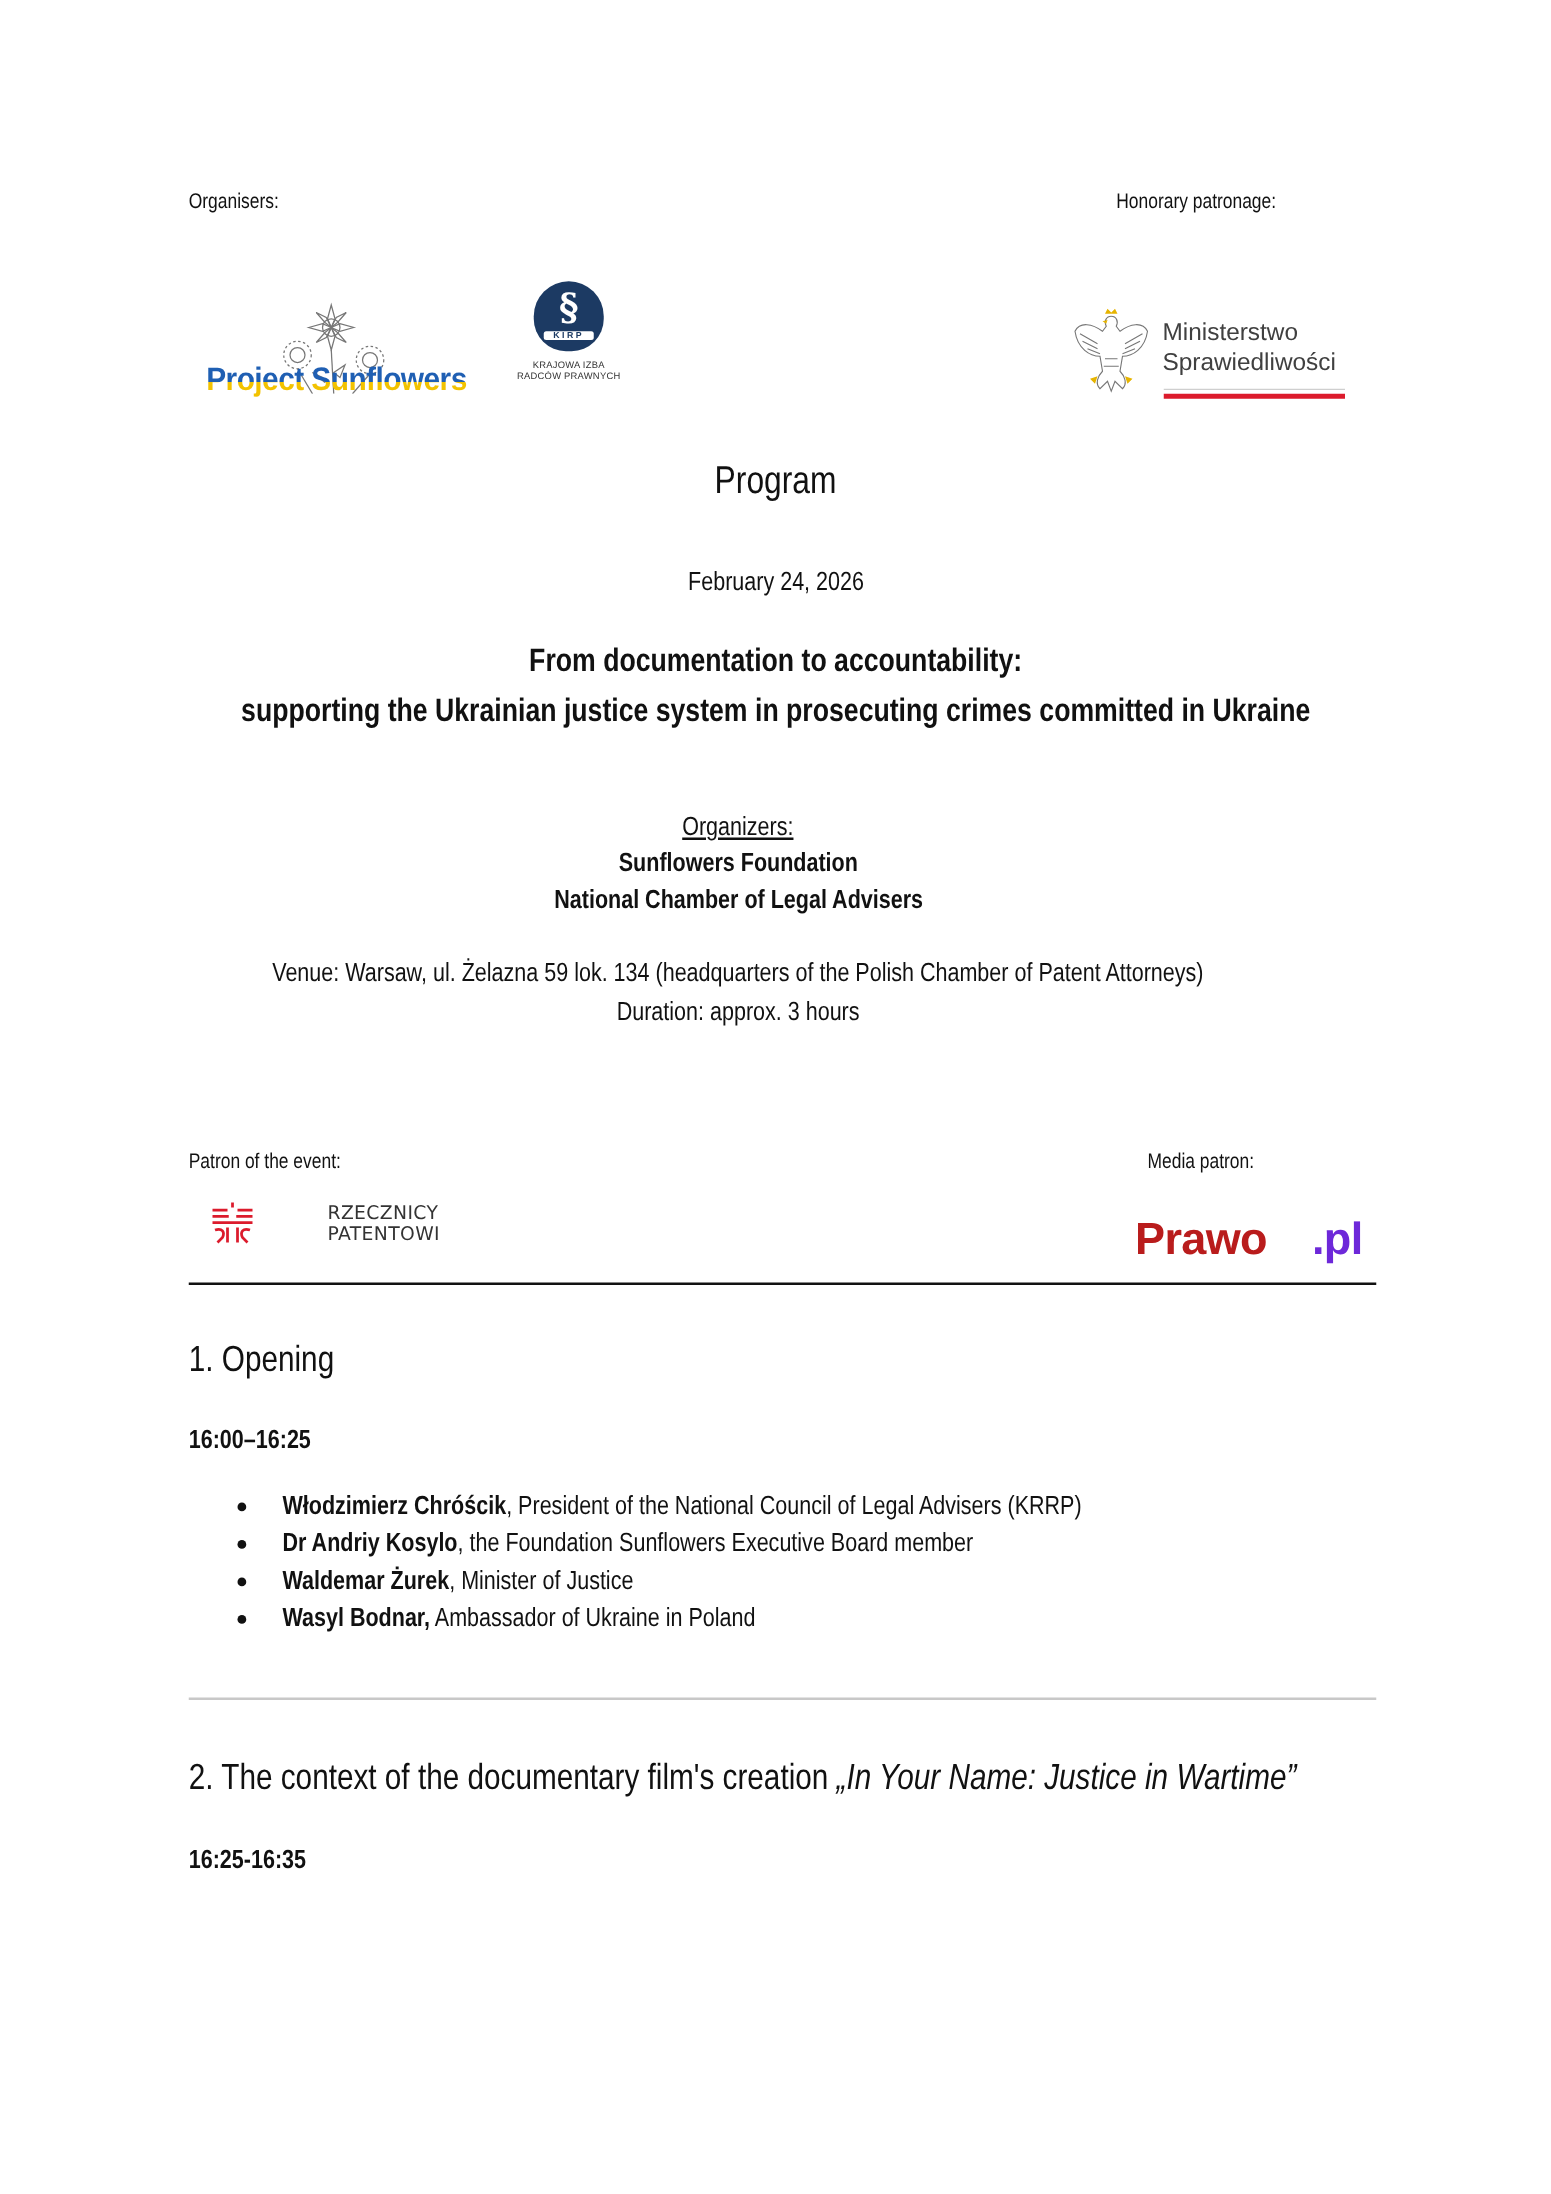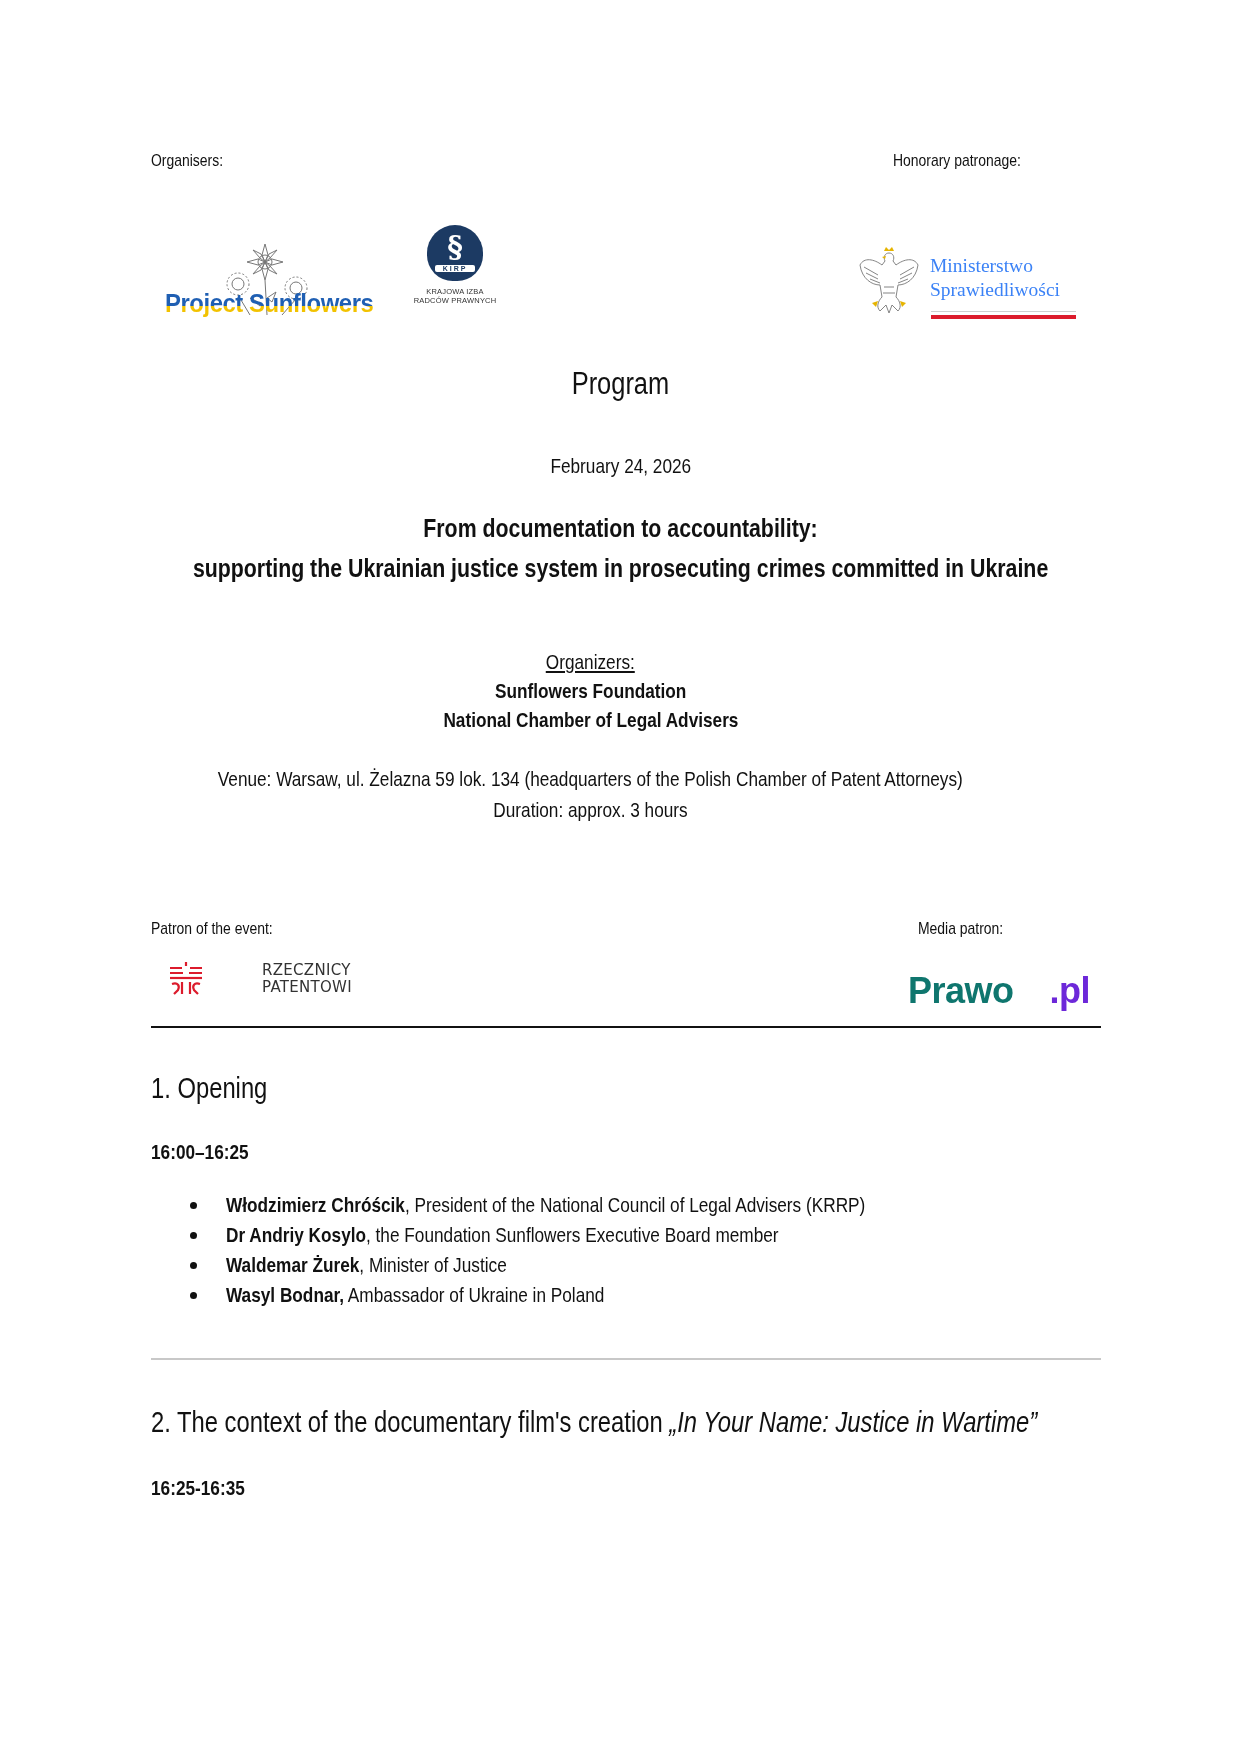--- a/index.html
+++ b/index.html
@@ -17,30 +17,30 @@
                background:linear-gradient(#1f5fb3 0 58%, #f2c200 58% 100%); -webkit-background-clip:text; background-clip:text; color:transparent;
                letter-spacing:-0.5px; transform:scaleX(0.92); transform-origin:left top; white-space:nowrap; }
     .kirp { left:405px; top:225px; width:100px; height:95px; text-align:center; }
     .kirp-badge { width:56px; height:56px; margin:0 auto; border-radius:50% 50% 46% 46%; background:#1c3a63; position:relative; }
     .kirp-badge .sec { position:absolute; left:0; right:0; top:4px; color:#fff; font-family:"DejaVu Serif",serif; font-size:30px; font-weight:bold; }
     .kirp-badge .kt { position:absolute; left:8px; right:8px; top:40px; color:#1c3a63; background:#fff; font-size:7px; font-weight:bold; letter-spacing:2px; border-radius:2px; }
     .kirp-sub { font-size:7.5px; color:#333; line-height:9px; margin-top:6px; font-family:"Liberation Sans",sans-serif; letter-spacing:0.2px; }
 
     .ms-logo { left:858px; top:245px; width:232px; height:80px; }
     .ms-eagle { position:absolute; left:0; top:0; width:62px; height:72px; }
-    .ms-text { position:absolute; left:72px; top:9px; font-family:Liberation Serif, serif; font-size:19.5px; line-height:24px; color:#3b82f6; }
+    .ms-text { position:absolute; left:72px; top:9px; font-family:Liberation Sans, sans-serif; font-size:19.5px; line-height:24px; color:#404040; }
     .ms-rule-grey { position:absolute; left:73px; top:66px; width:145px; height:1px; background:#cfcfcf; }
     .ms-rule-red { position:absolute; left:73px; top:70px; width:145px; height:4px; background:#dc1b2c; }
 
     .rp-logo { left:168px; top:960px; width:160px; height:40px; }
     .rp-mark { position:absolute; left:0; top:0; width:36px; height:36px; }
     .rp-text { position:absolute; left:46px; top:2px; font-family:"DejaVu Sans",sans-serif; font-size:15px; line-height:17px; color:#333; letter-spacing:0.3px;margin-left:48px; }
 
     .prawo { left:908px; top:970px; font-family:"Liberation Sans",sans-serif; font-weight:bold; font-size:36px; letter-spacing:-0.5px; }
-    .prawo .red { color:#0f766e; }
+    .prawo .red { color:#b91c1c; }
     .prawo .grey { color:#6d28d9;margin-left:36px; }
 
     .rule-thick { left:151px; width:950px; top:1026px; height:2px; background:#111; }
     .rule-grey { left:151px; width:950px; top:1358px; height:2px; background:#c8c8c8; }
 
     .title { font-size:31px; }
     .date { font-size:21px; }
     .headline { font-size:26px; font-weight:bold; line-height:40px; }
     .orgs { font-size:21px; line-height:29px; }
     .venue { font-size:21px; line-height:31px; }

